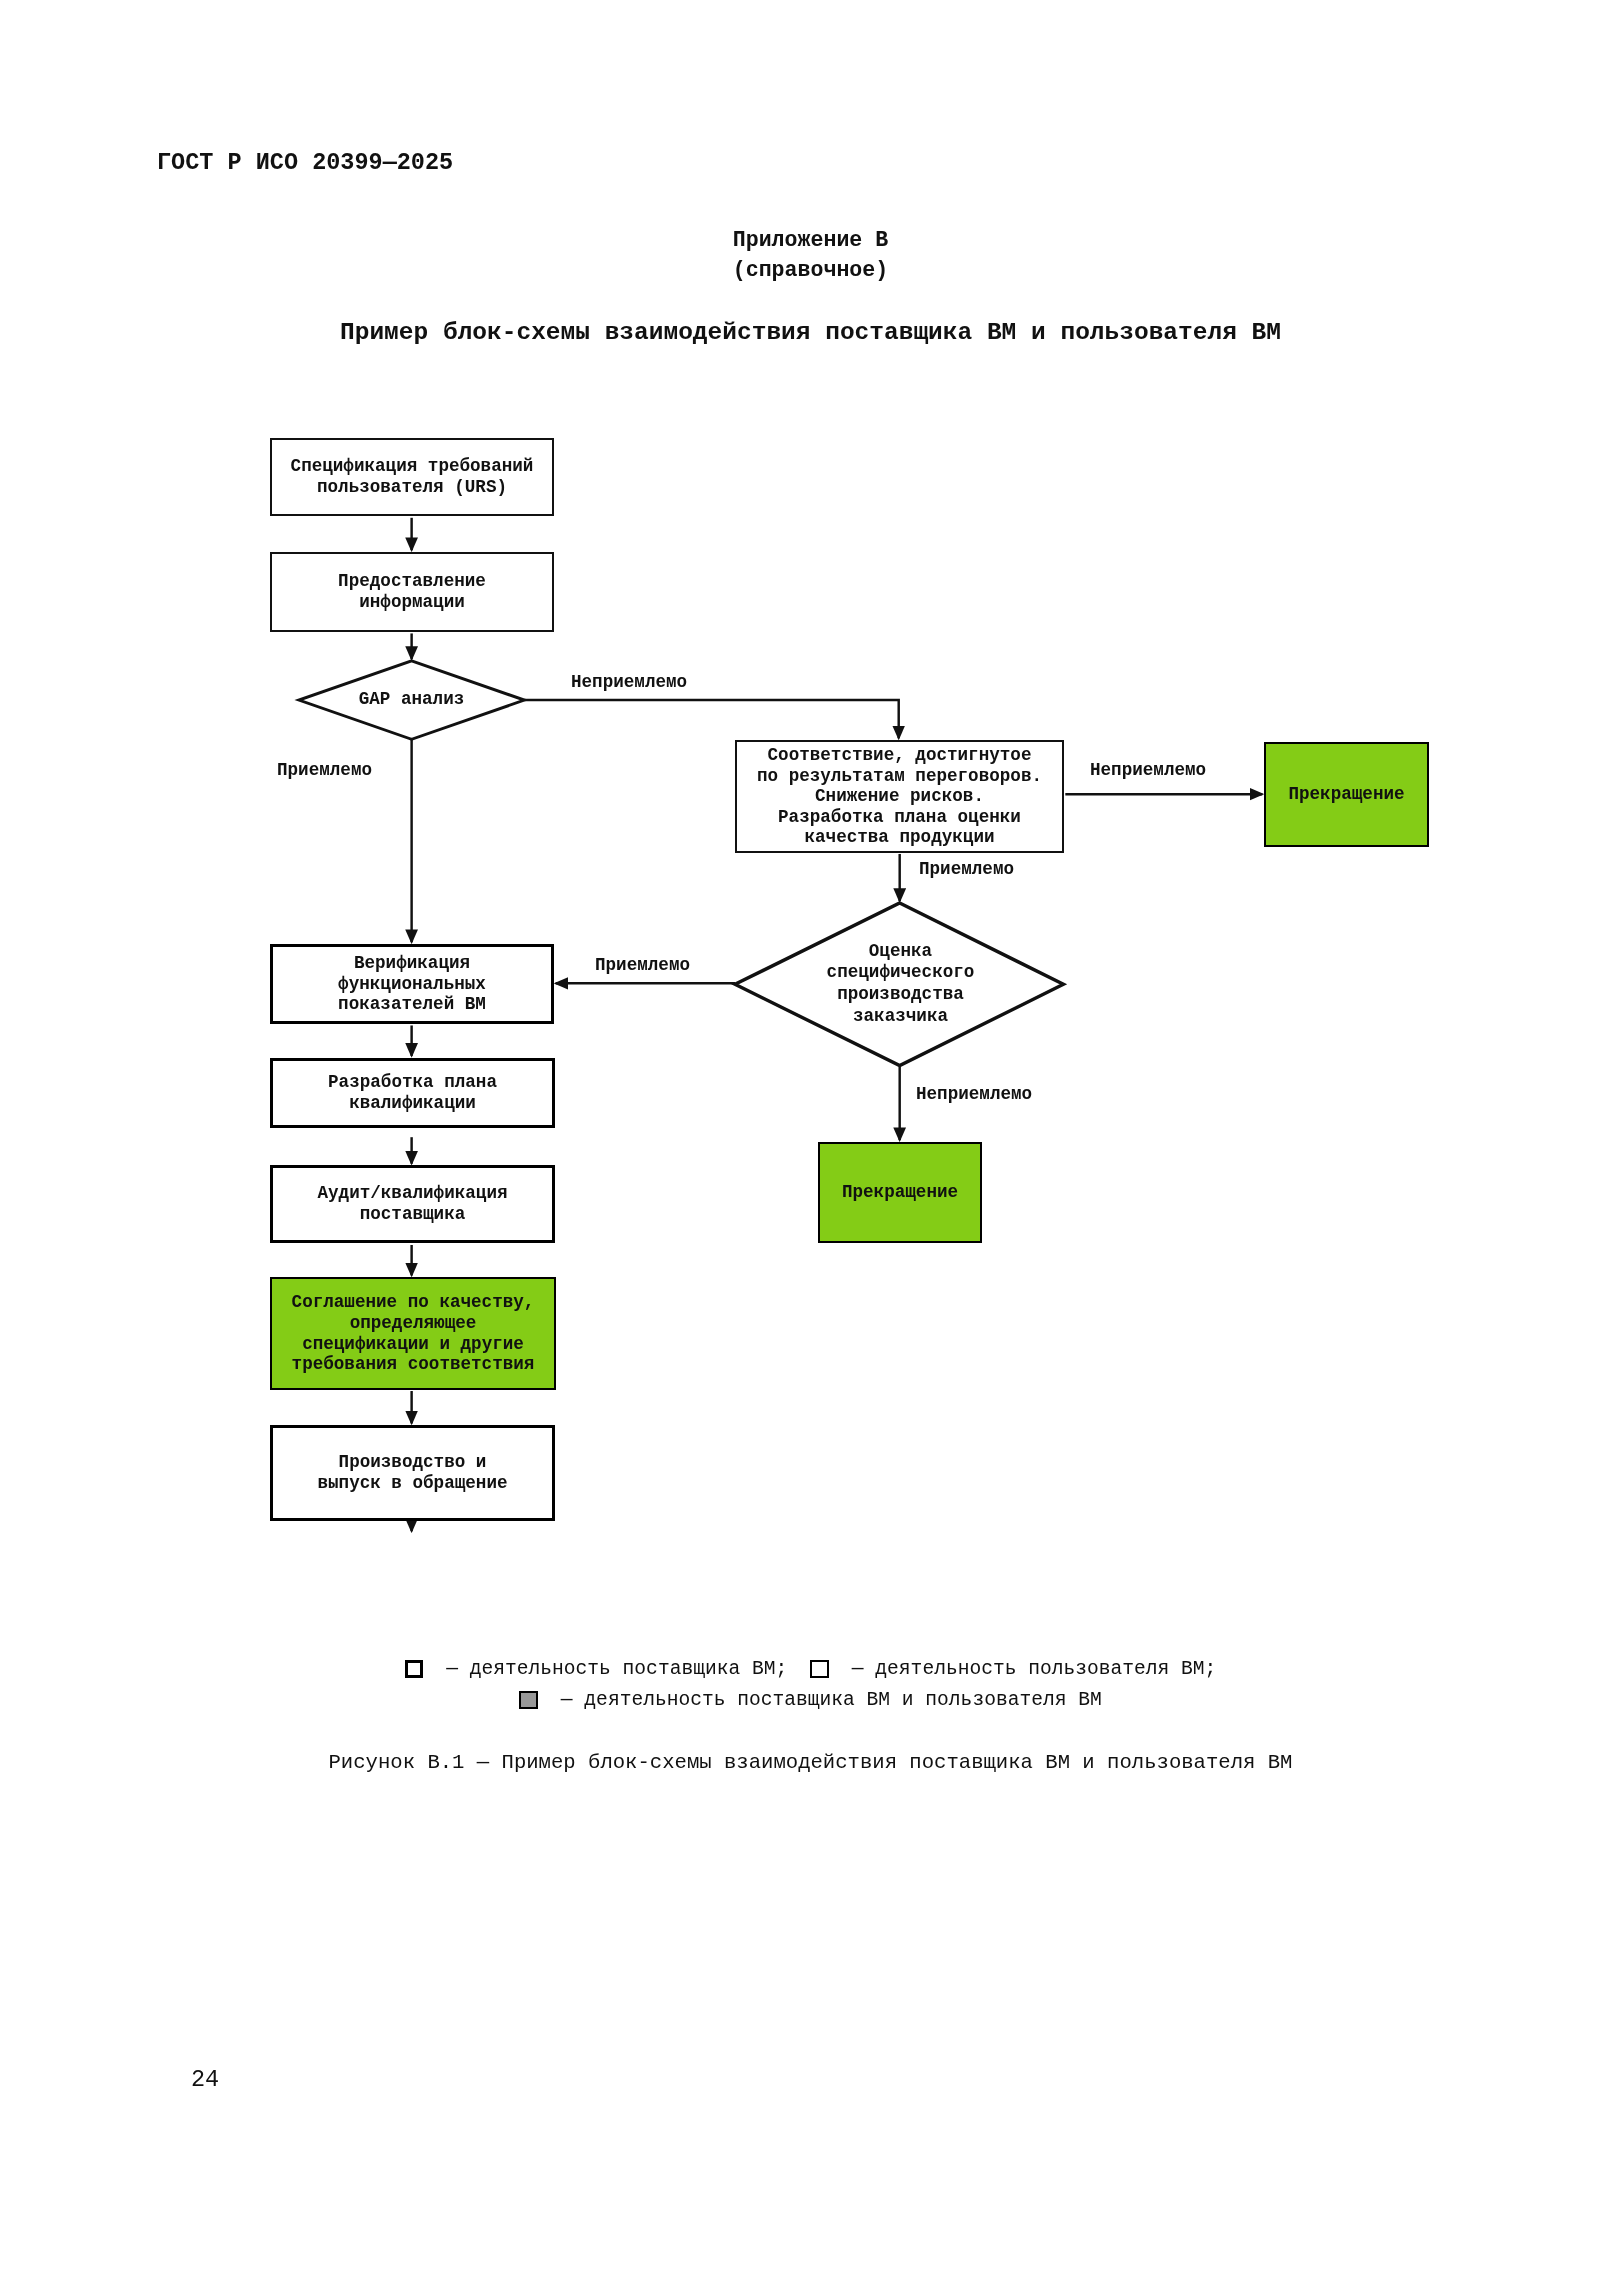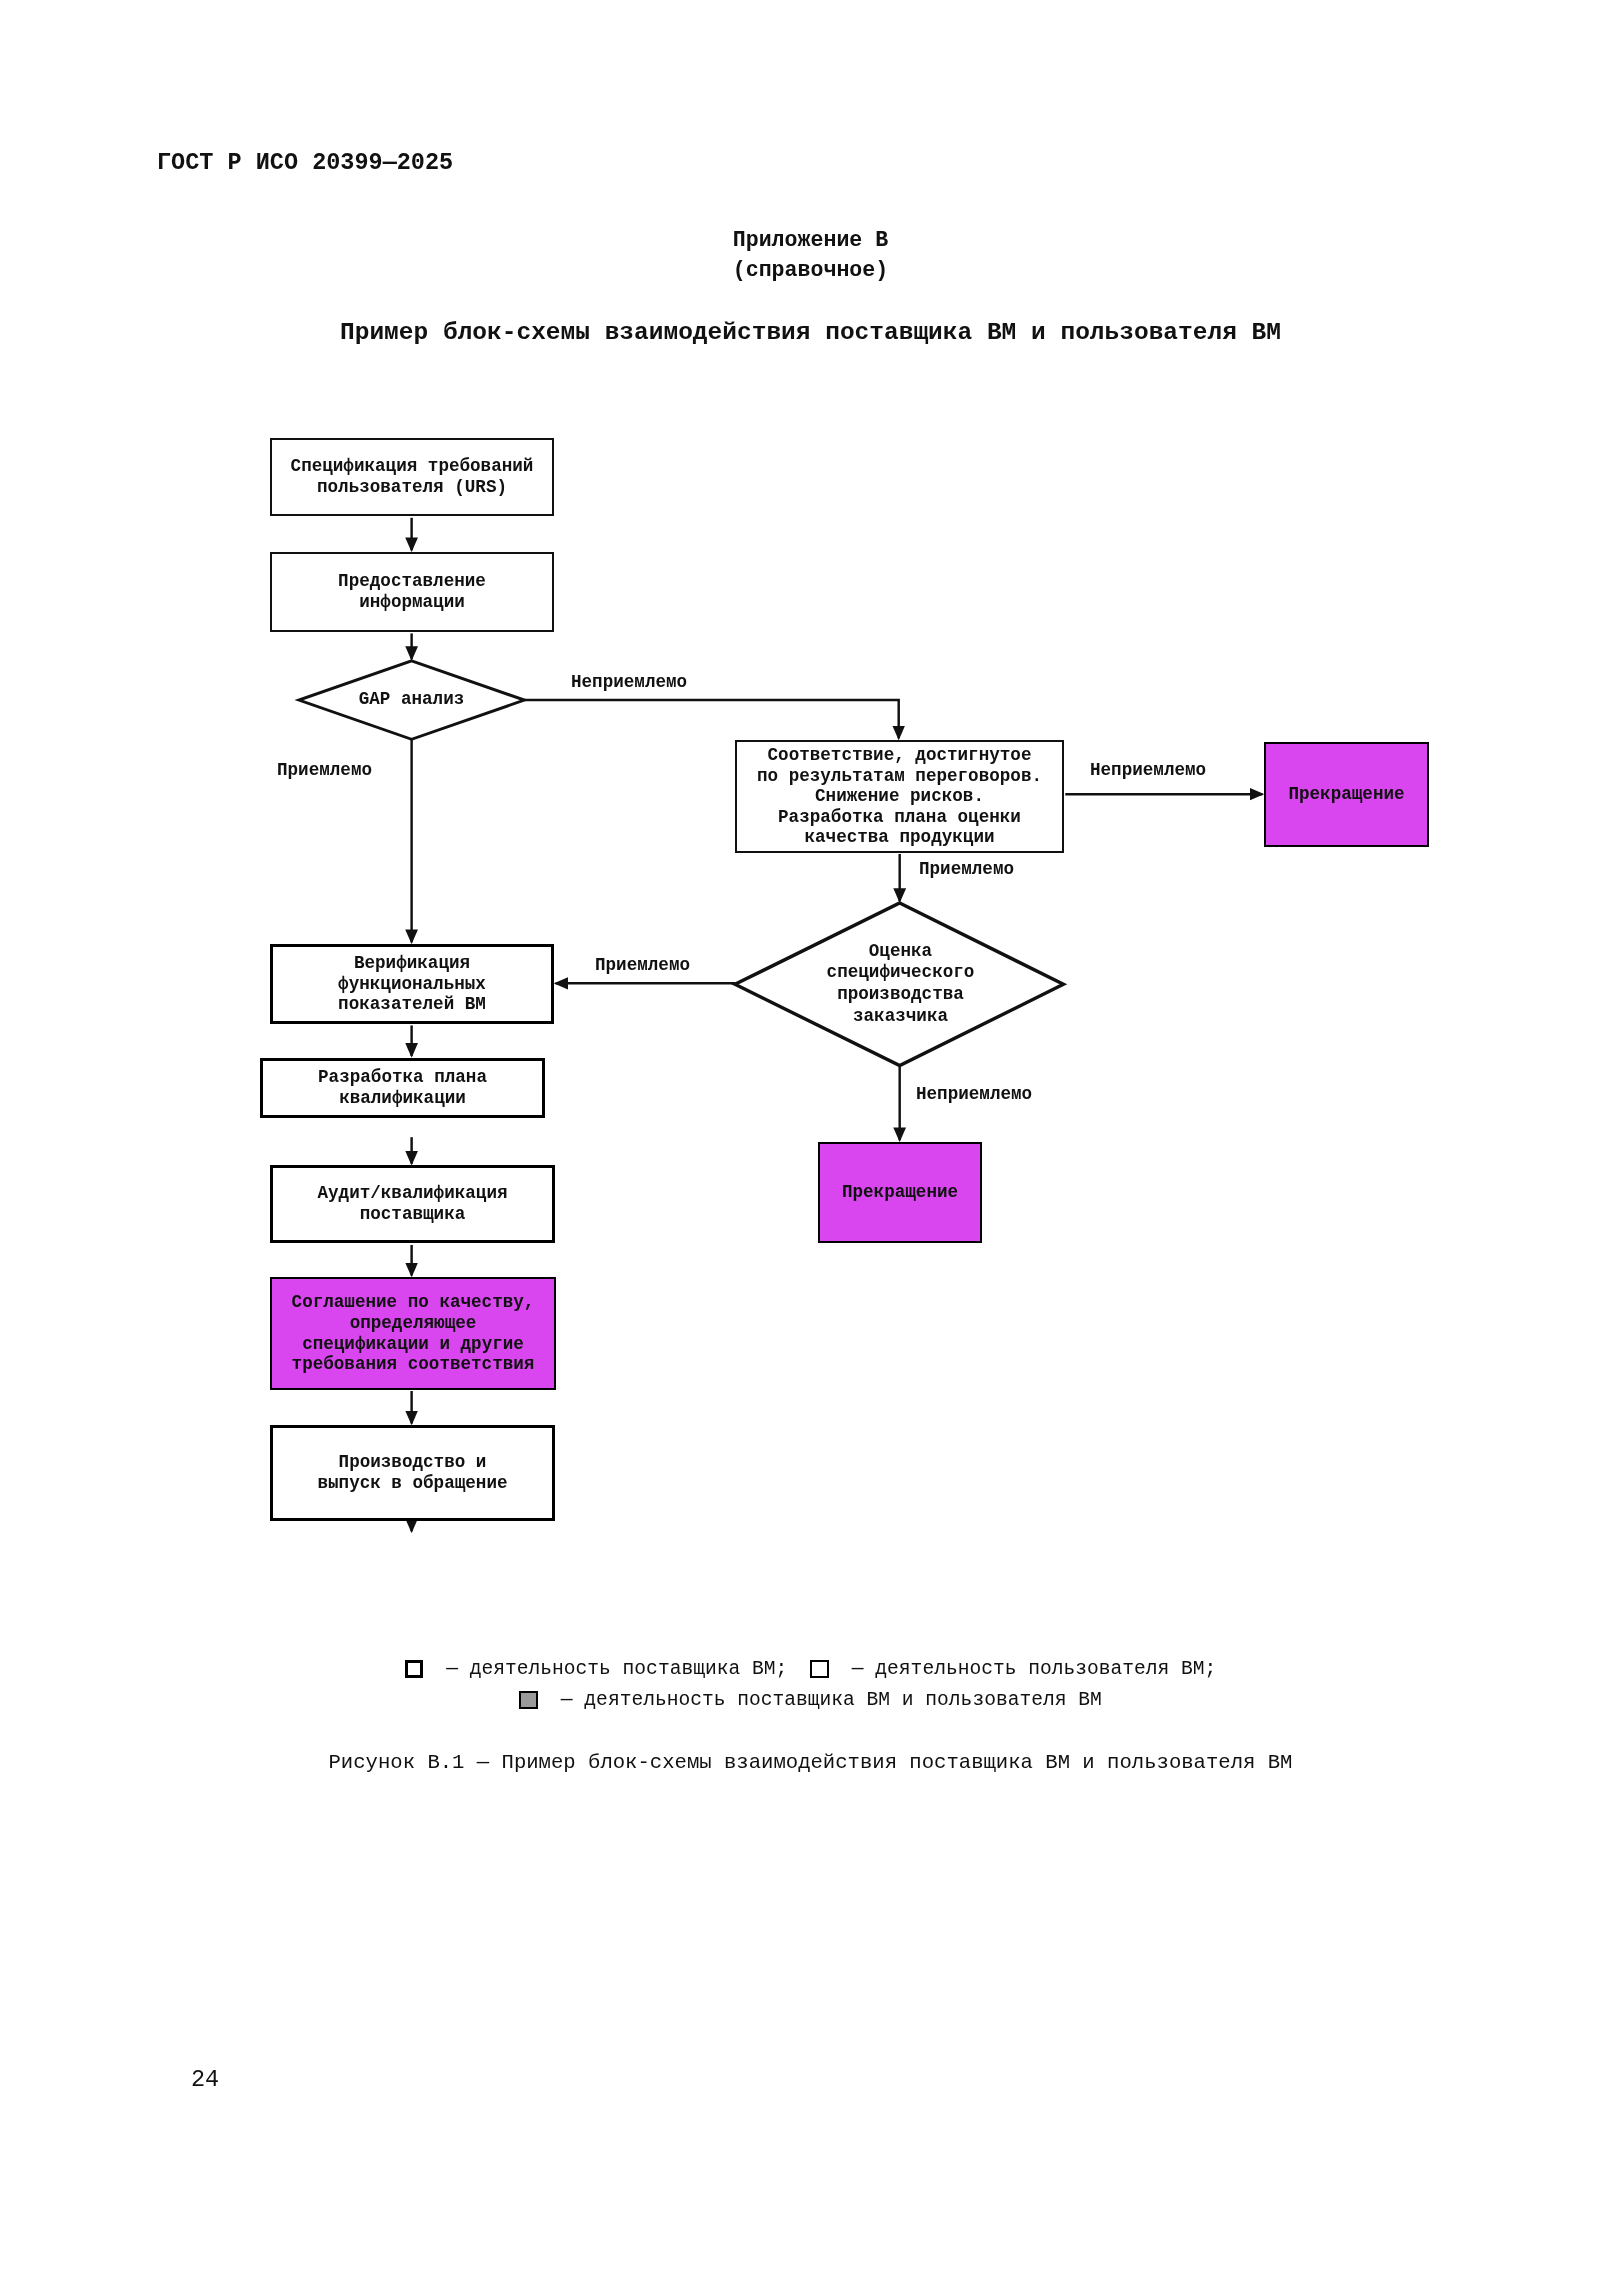--- a/index.html
+++ b/index.html
@@ -9,21 +9,21 @@
   .centered{position:absolute;left:0;right:0;text-align:center;}
   .app-h{top:228px;font-size:21.6px;font-weight:bold;}
   .app-s{top:258px;font-size:21.6px;font-weight:bold;}
   .fig-title{top:319px;font-size:24.5px;font-weight:bold;}
   svg.connectors{position:absolute;left:0;top:0;width:1621px;height:2293px;}
   .node{position:absolute;box-sizing:border-box;display:flex;align-items:center;justify-content:center;
         text-align:center;background:#fff;font-weight:bold;font-size:17.6px;line-height:20.6px;}
   .node-label{white-space:pre-line;}
   .b-thin{border:2.9px solid #111;}
   .b-thick{border:3.9px solid #000;}
-  .b-gray{border:2.9px solid #000;background:#d946ef;}
+  .b-gray{border:2.9px solid #000;background:#84cc16;}
   .diamond-label{position:absolute;display:flex;align-items:center;justify-content:center;text-align:center;
         font-weight:bold;font-size:17.6px;line-height:21.6px;white-space:pre-line;}
   .edge-label{position:absolute;font-weight:bold;font-size:17.6px;white-space:nowrap;}
   .legend{position:absolute;left:0;right:0;top:1658px;font-size:19.6px;}
   .legend-row{display:flex;justify-content:center;align-items:center;gap:23px;margin-bottom:8.8px;}
   .swatch{display:inline-block;width:18.6px;height:18.6px;box-sizing:border-box;background:#fff;flex:0 0 auto;}
   .s-thick{border:3.9px solid #000;}
   .s-thin{border:2.5px solid #000;}
   .s-gray{border:2.5px solid #000;background:#999999;}
   .caption{top:1751px;font-size:20.6px;}
@@ -93,21 +93,21 @@
 специфического
 производства
 заказчика</div>
 
   <div class="node b-thick" style="left:270px;top:944px;width:284px;height:80px">
     <span class="node-label">Верификация
 функциональных
 показателей ВМ</span>
   </div>
 
-  <div class="node b-thick" style="left:260px;top:1058px;width:285px;height:60px">
+  <div class="node b-thick" style="left:270px;top:1058px;width:285px;height:70px">
     <span class="node-label">Разработка плана
 квалификации</span>
   </div>
 
   <div class="node b-gray" style="left:818px;top:1142px;width:164px;height:101px">
     <span class="node-label">Прекращение</span>
   </div>
 
   <div class="node b-thick" style="left:270px;top:1165px;width:285px;height:78px">
     <span class="node-label">Аудит/квалификация

